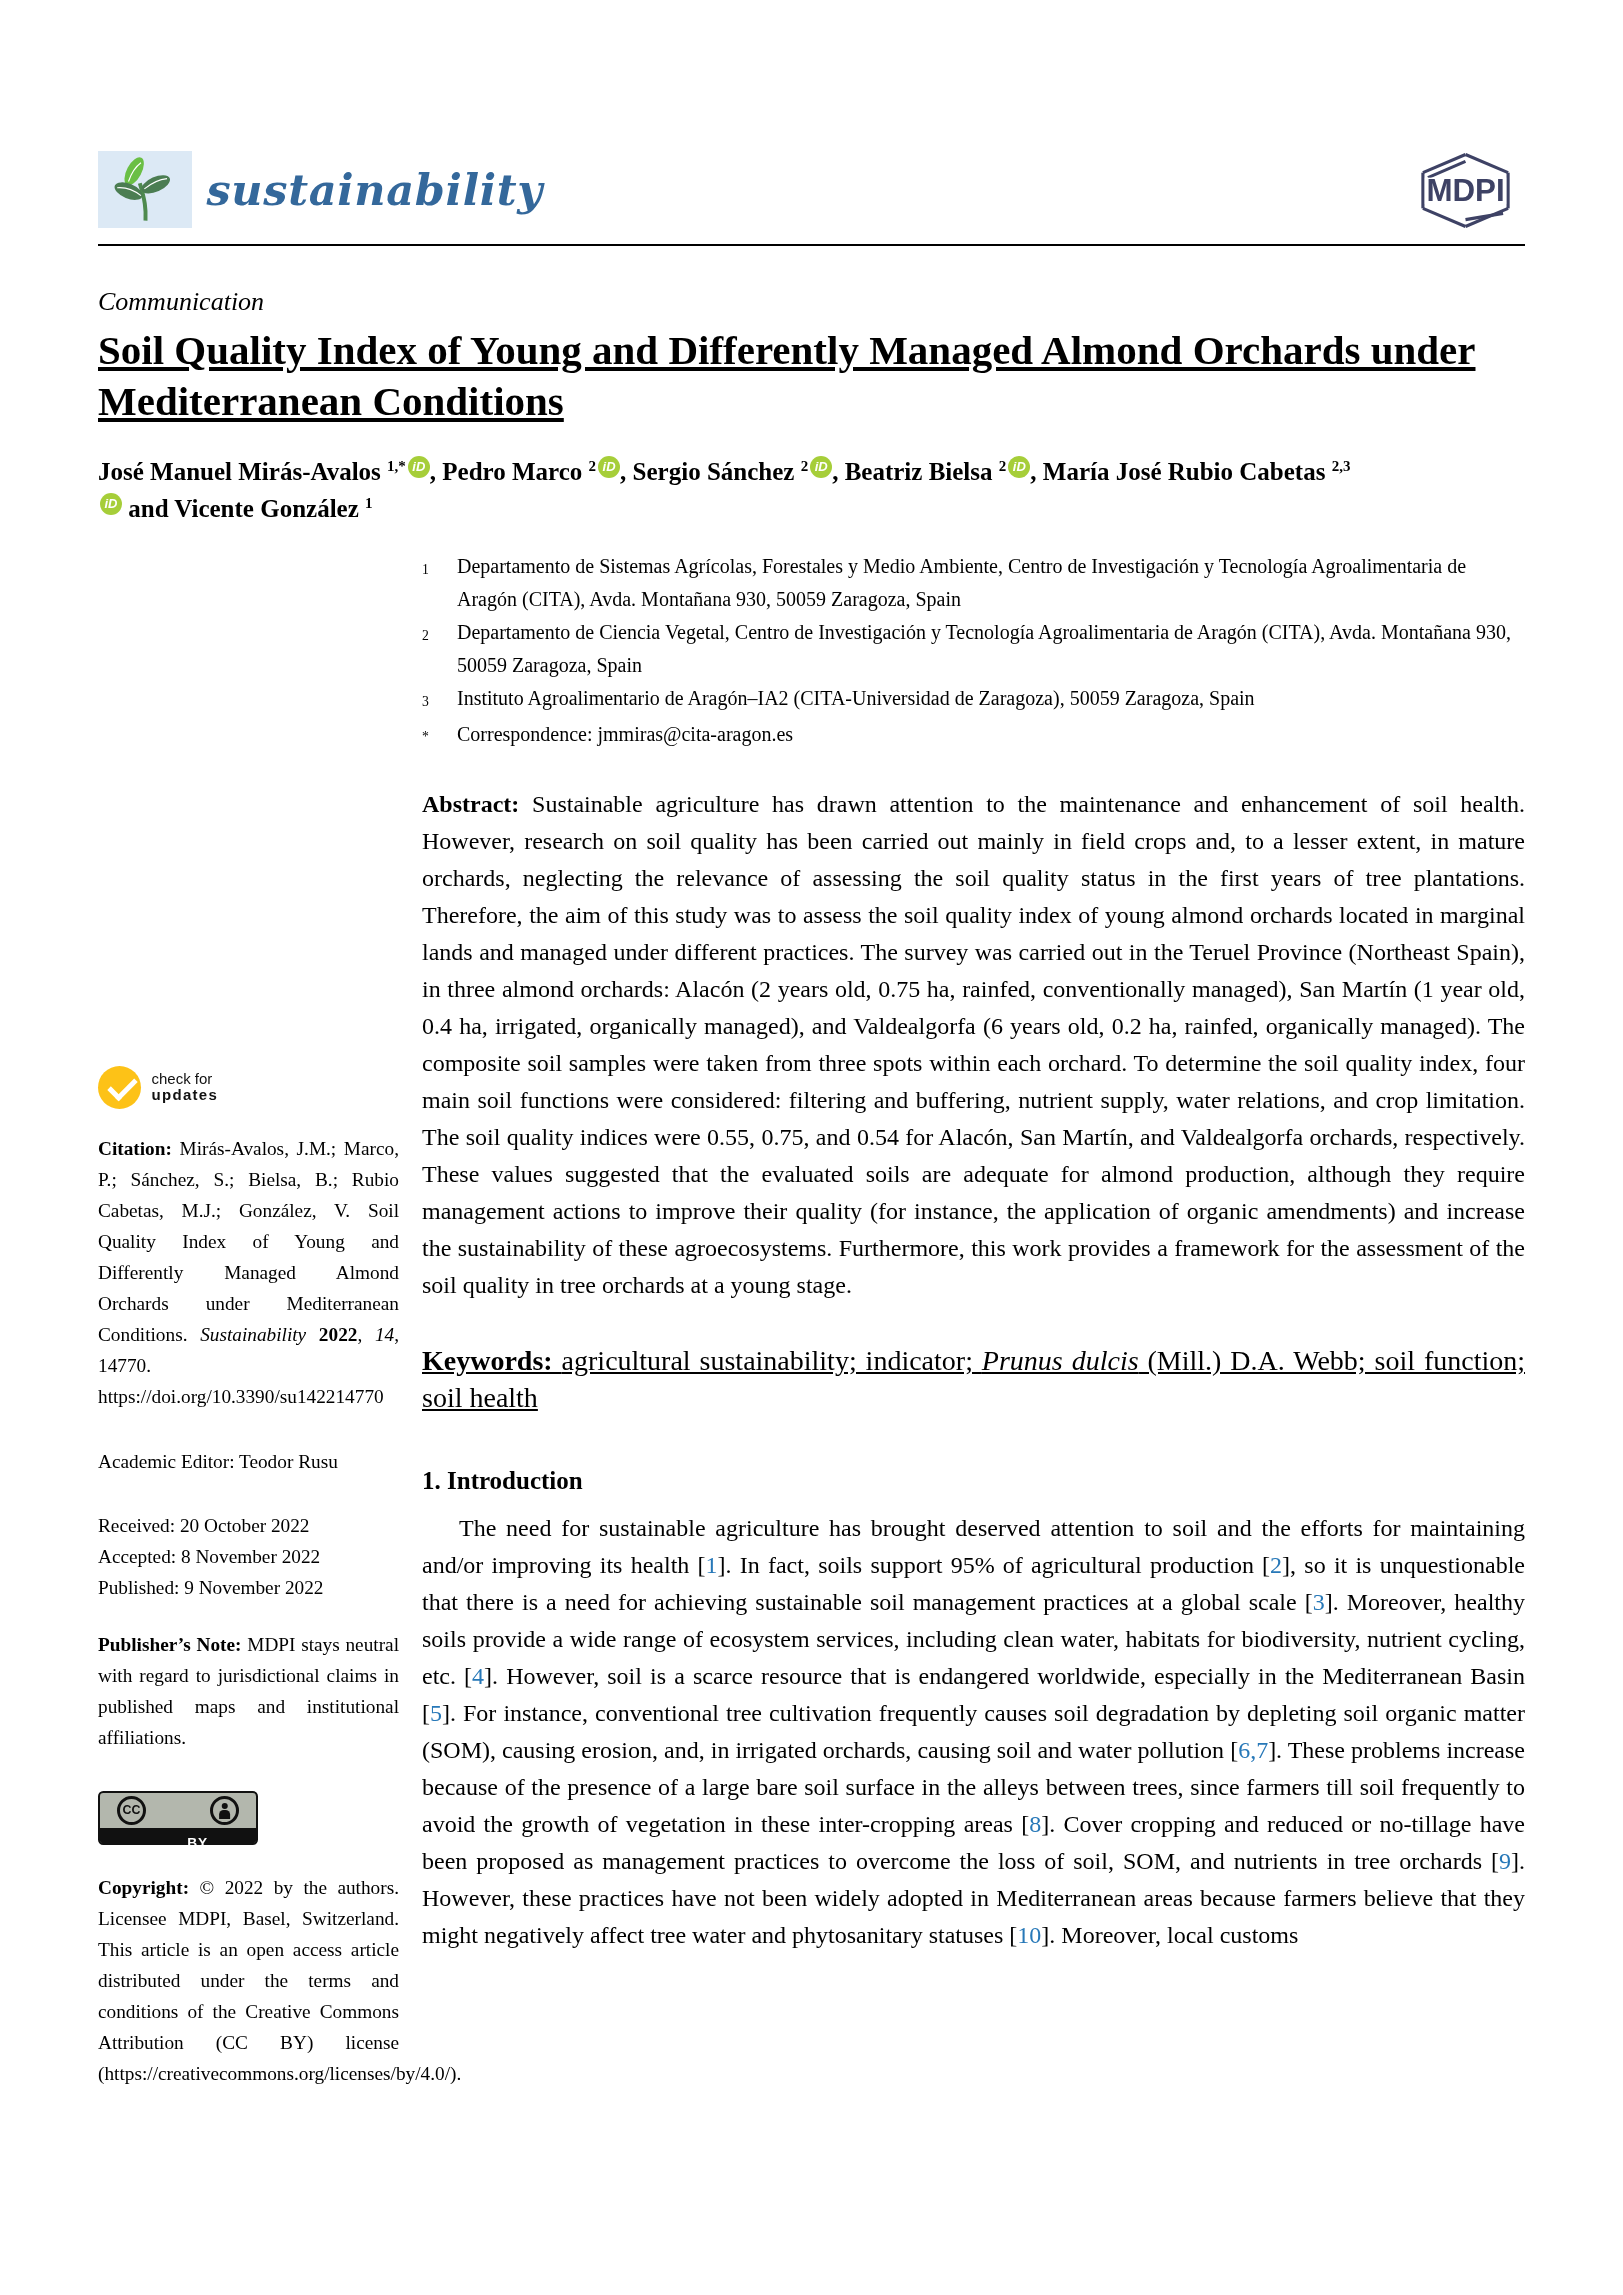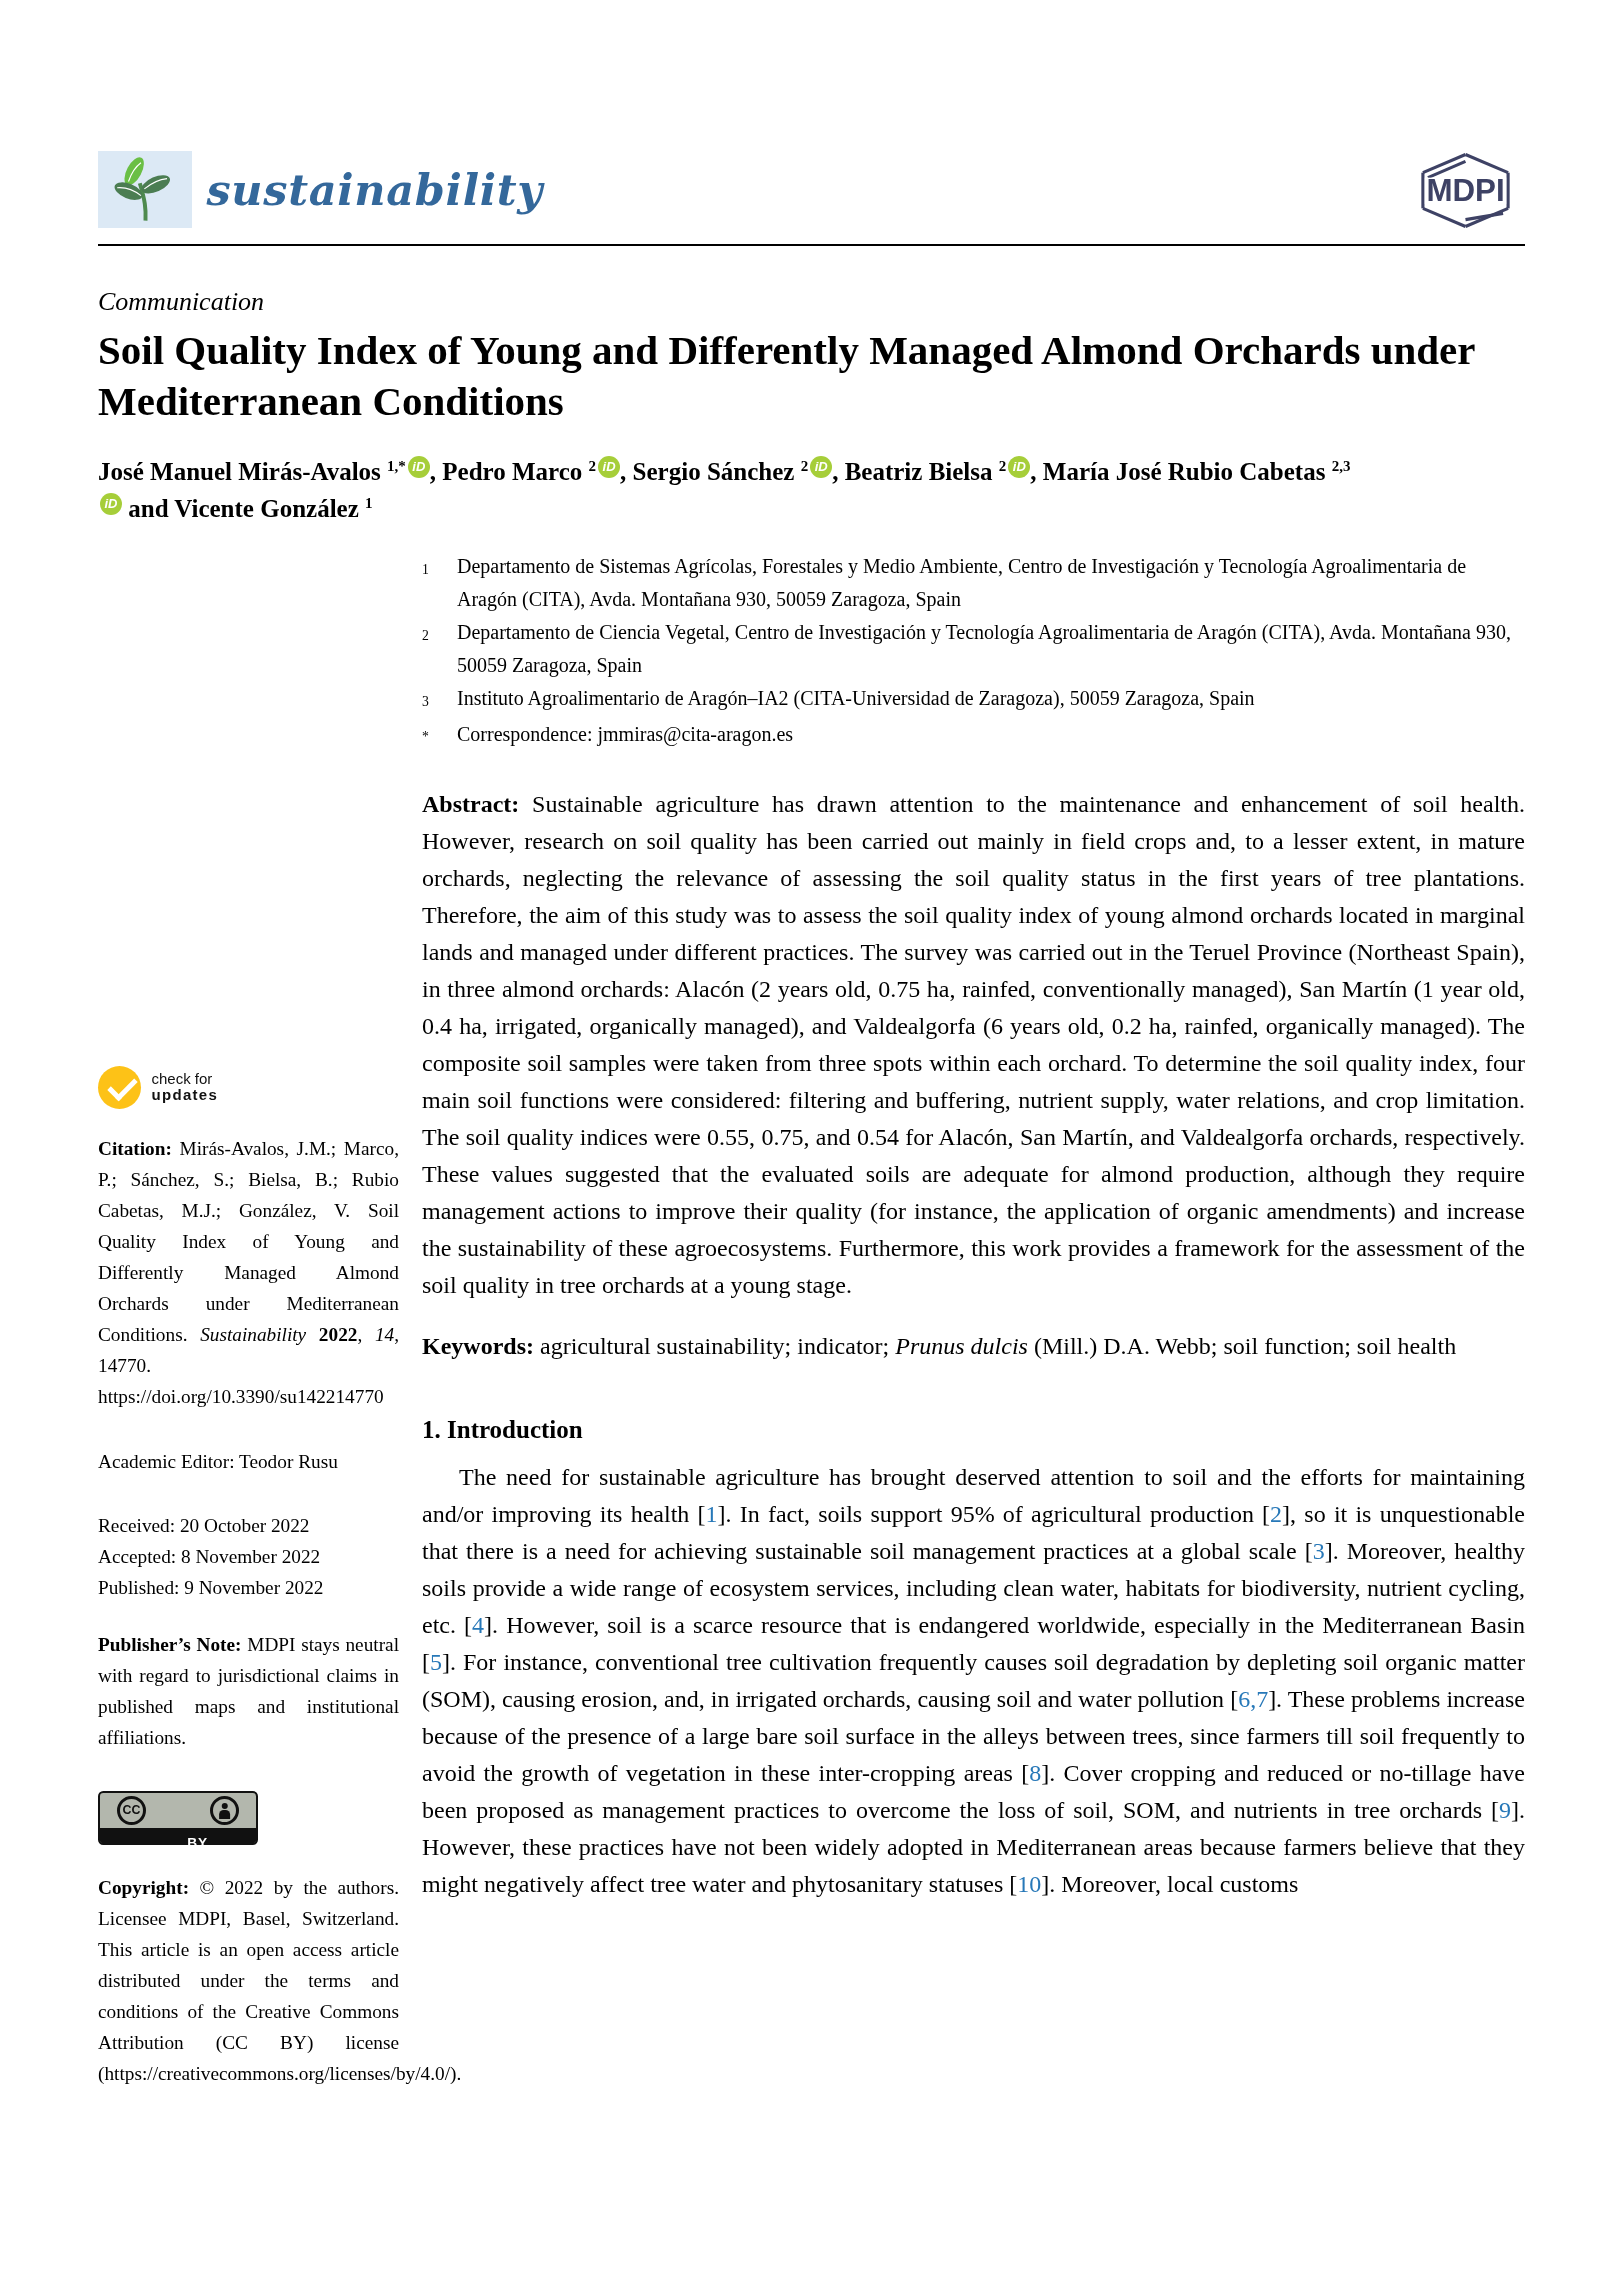--- a/index.html
+++ b/index.html
@@ -12,21 +12,21 @@
   .logo-left{display:flex;align-items:center;}
   .logo-box{width:94px;height:77px;background:#dce9f5;display:flex;align-items:center;justify-content:center;}
   .logo-box svg{width:79px;height:68px;}
   .journal-name{margin-left:14.4px;font-family:"DejaVu Serif",serif;font-size:43px;font-style:italic;
                 font-weight:bold;color:#34689b;letter-spacing:0.7px;}
   .mdpi-logo svg{width:119px;height:79px;}
   .header-rule{height:2.6px;background:#000;margin-top:11.8px;}
 
   
   .article-type{margin-top:41px;font-size:26px;font-style:italic;}
-  .title{margin-top:7.9px;font-size:41px;font-weight:bold;line-height:1.24;width:97%;}
+  .title{margin-top:7.9px;font-size:41px;font-weight:bold;line-height:1.24;width:97%;text-decoration:underline;}
   .authors{margin-top:26px;font-size:25px;font-weight:bold;line-height:1.5;width:88%;}
   sup{font-size:60%;line-height:0;vertical-align:super;}
   .orcid-icon{display:inline-block;width:22px;height:22px;border-radius:50%;background:#a6ce39;
               color:#fff;font-family:"Liberation Sans",sans-serif;font-size:13px;font-weight:bold;
               font-style:italic;text-align:center;line-height:22px;vertical-align:super;margin-left:2px;}
 
   
   .columns{display:flex;margin-top:22px;}
   .sidebar{width:301px;flex:none;padding-top:516px;font-size:19.3px;line-height:31px;}
   .main{width:1103px;flex:none;margin-left:23px;}
@@ -58,21 +58,21 @@
   .cc-by{position:absolute;left:56%;top:-1.3px;color:#fff;font-family:"Liberation Sans",sans-serif;
          font-weight:bold;font-size:13.7px;letter-spacing:0.7px;}
   .sidebar-copyright{margin-top:27.5px;text-align:justify;}
 
   
   .affiliations{font-size:20px;line-height:33px;}
   .aff-row{display:flex;}
   .aff-marker{width:35px;flex:none;font-size:13.7px;padding-top:2.6px;}
   .aff-text{flex:1;}
   .abstract{margin-top:33px;font-size:24px;line-height:37px;text-align:justify;}
-  .keywords{margin-top:24px;font-size:24px;line-height:37px;text-align:justify;}
+  .keywords{margin-top:38px;font-size:28px;line-height:37px;text-align:justify;text-decoration:underline;}
   .section-heading{margin-top:51px;font-size:25px;font-weight:bold;}
   .body-par{margin-top:14.4px;font-size:24px;line-height:37px;text-align:justify;text-indent:37px;}
   .cite{color:#2778b8;}
 
   
   .footer{position:absolute;left:98px;top:2201px;width:1427px;}
   .footer-rule{height:2.6px;background:#111;box-shadow:0 2px 0 #9a9a9a;}
   .footer-row{display:flex;justify-content:space-between;margin-top:13px;font-size:19.6px;}
 </style>
 </head>

